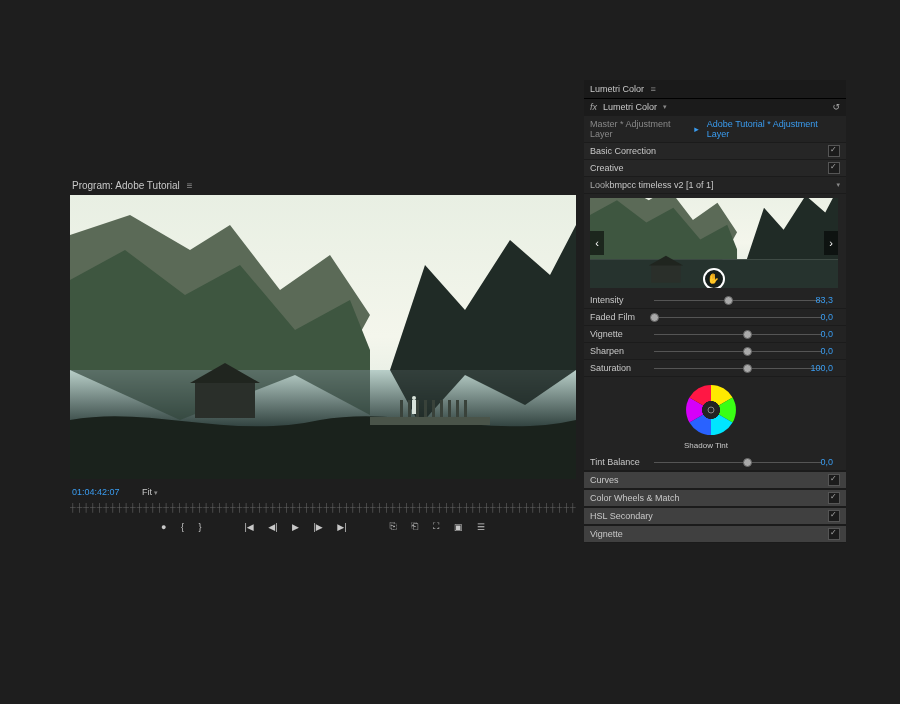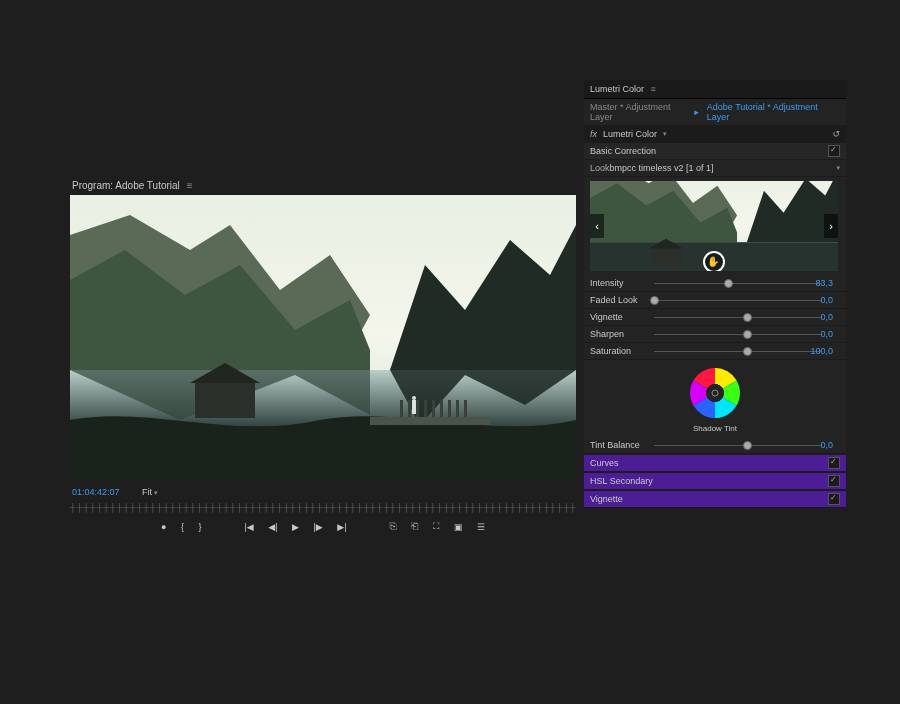--- a/index.html
+++ b/index.html
@@ -40,24 +40,24 @@
 .preview .nav{position:absolute;top:50%;transform:translateY(-50%);width:14px;height:24px;background:rgba(0,0,0,0.55);color:#fff;text-align:center;line-height:24px;cursor:pointer;font-size:11px}
 .preview .nav.l{left:0}
 .preview .nav.r{right:0}
 .preview .hand{position:absolute;left:50%;bottom:-2px;transform:translateX(-50%);width:18px;height:18px;border:2px solid #fff;border-radius:50%;background:rgba(0,0,0,0.4);text-align:center;line-height:18px;font-size:10px;color:#fff}
 .slider{position:relative;margin-left:6px;flex:1;height:10px}
 .slider .track{position:absolute;left:0;right:18px;top:50%;height:1px;background:#555}
 .slider .thumb{position:absolute;top:50%;width:7px;height:7px;margin-top:-4px;border-radius:50%;background:#aaa;border:1px solid #666;cursor:pointer}
 .adj-head{color:#888}
 .adj-head .tw{margin-right:4px;font-size:7px;color:#888}
 .wheels{display:flex;justify-content:space-around;padding:6px 0 4px}
-.wheel{width:62px;text-align:center}
+.wheel{width:62px;text-align:left}
 .wheel svg{width:54px;height:54px}
 .wheel .cap{margin-top:2px;font-size:8px;color:#c8c8c8}
-.collapsed{background:#4c1d95;border-top:1px solid #1b1b1b}
+.collapsed{background:#404040;border-top:1px solid #1b1b1b}
 </style>
 </head>
 <body>
 
 <div class="program">
   <div class="prog-title">
     <span>Program: Adobe Tutorial</span>
     <span class="close">≡</span>
   </div>
 
@@ -137,38 +137,42 @@
   </div>
 </div>
 
 <div class="panel">
 
   <div class="pan-tab">
     <span>Lumetri Color</span>
     <span class="close">≡</span>
   </div>
 
-  <div class="row master">
-    <span>Master * Adjustment Layer</span>
-    <span class="hl">▸</span>
-    <span class="hl">Adobe Tutorial * Adjustment Layer</span>
-  </div>
-
   <div class="row fxrow">
     <span class="fx">fx</span>
     <span>Lumetri Color</span>
     <span class="dd">▾</span>
     <span class="reset">↺</span>
   </div>
 
+  <div class="row master">
+    <span>Master * Adjustment Layer</span>
+    <span class="hl">▸</span>
+    <span class="hl">Adobe Tutorial * Adjustment Layer</span>
+  </div>
+
   <div class="row section">
     <span class="lbl">Basic Correction</span>
     <span class="chk"></span>
   </div>
 
+  <div class="row section">
+    <span class="lbl">Creative</span>
+    <span class="chk"></span>
+  </div>
 
   <div class="row look">
     <span class="lbl" style="color:#aaa">Look</span>
     <span>bmpcc timeless v2 [1 of 1]</span>
     <span class="dd">▾</span>
   </div>
 
   <div class="preview">
     <svg viewBox="0 0 506 284" preserveAspectRatio="xMidYMid slice">
       <rect width="506" height="284" fill="url(#sky1)"></rect>
@@ -188,21 +192,21 @@
     <span class="lbl" style="width:58px">Intensity</span>
     <div class="slider">
         <div class="track"></div>
         <div class="thumb" style="left: calc(40% - 4px);"></div>
       </div>
     <span class="val">83,3</span>
   </div>
 
 
   <div class="row">
-    <span class="lbl" style="width:58px">Faded Look</span>
+    <span class="lbl" style="width:58px">Faded Film</span>
     <div class="slider">
         <div class="track"></div>
         <div class="thumb" style="left: calc(0% - 4px);"></div>
       </div>
     <span class="val">0,0</span>
   </div>
   <div class="row">
     <span class="lbl" style="width:58px">Vignette</span>
     <div class="slider">
         <div class="track"></div>
@@ -260,20 +264,24 @@
         <div class="thumb" style="left: calc(50% - 4px);"></div>
       </div>
     <span class="val">0,0</span>
   </div>
 
   <div class="row collapsed">
     <span class="lbl">Curves</span>
     <span class="chk"></span>
   </div>
   <div class="row collapsed">
+    <span class="lbl">Color Wheels &amp; Match</span>
+    <span class="chk"></span>
+  </div>
+  <div class="row collapsed">
     <span class="lbl">HSL Secondary</span>
     <span class="chk"></span>
   </div>
   <div class="row collapsed">
     <span class="lbl">Vignette</span>
     <span class="chk"></span>
   </div>
 
 </div>
 

